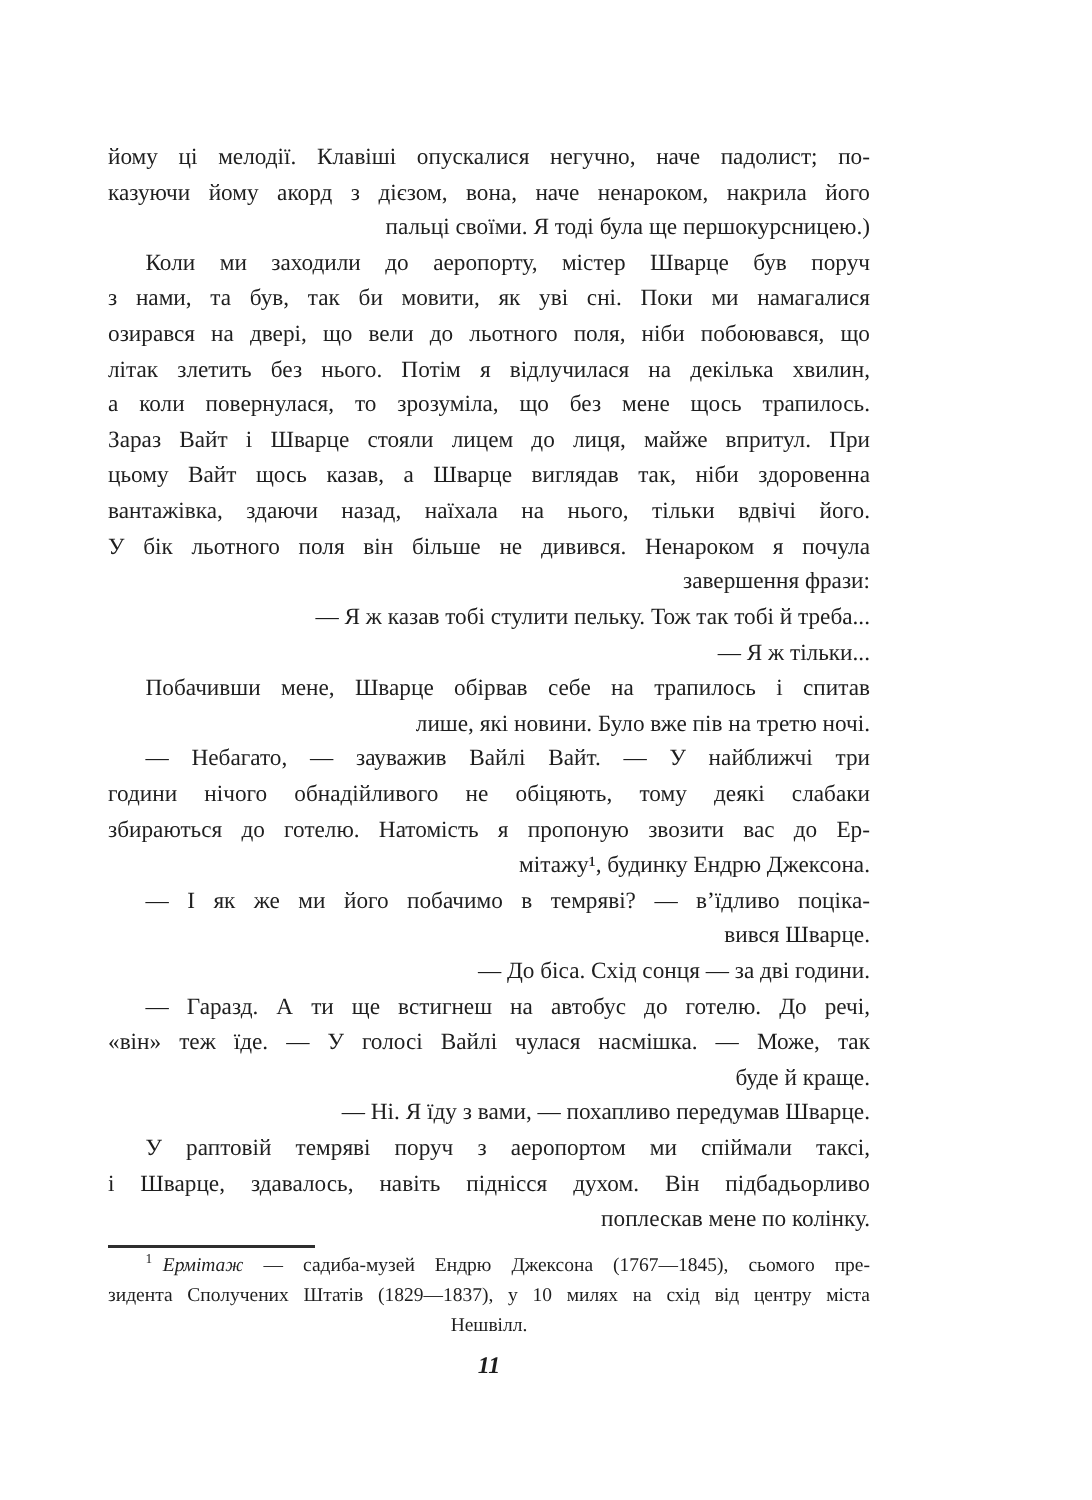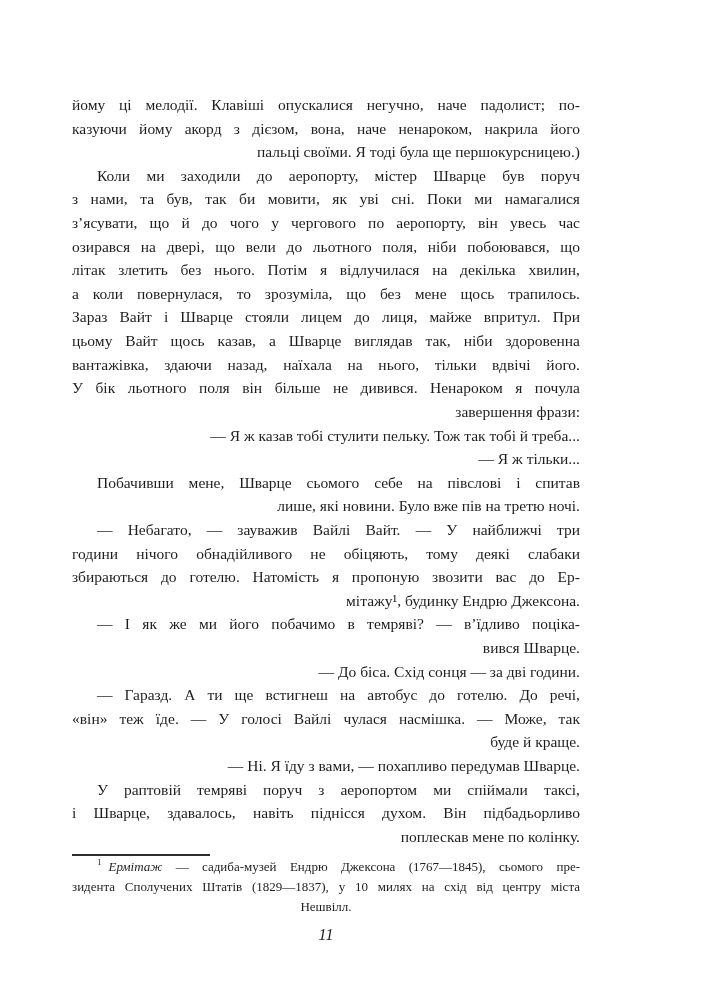--- a/index.html
+++ b/index.html
@@ -64,46 +64,46 @@
     line-height: 0;
     margin-right: 7px;
   }
   .page-number {
     margin-top: 8px;
     width: 508px;
     text-align: center;
     font-style: italic;
     font-size: 16px;
     line-height: 20px;
+    font-weight: bold;
   }
 </style>
 </head>
 <body>
 
 <div class="page">
   <div class="text-column">
 
     <div>
         <div class="line jl">йому ці мелодії. Клавіші опускалися негучно, наче падолист; по-</div>
         <div class="line jl">казуючи йому акорд з дієзом, вона, наче ненароком, накрила його</div>
         <div class="line">пальці своїми. Я тоді була ще першокурсницею.)</div>
         <div class="line ind jl">Коли ми заходили до аеропорту, містер Шварце був поруч</div>
         <div class="line jl">з нами, та був, так би мовити, як уві сні. Поки ми намагалися</div>
-        <div class="line jl">з’ясувати, що й до чого у чергового по аеропорту, він увесь час</div>
         <div class="line jl">озирався на двері, що вели до льотного поля, ніби побоювався, що</div>
         <div class="line jl">літак злетить без нього. Потім я відлучилася на декілька хвилин,</div>
         <div class="line jl">а коли повернулася, то зрозуміла, що без мене щось трапилось.</div>
         <div class="line jl">Зараз Вайт і Шварце стояли лицем до лиця, майже впритул. При</div>
         <div class="line jl">цьому Вайт щось казав, а Шварце виглядав так, ніби здоровенна</div>
         <div class="line jl">вантажівка, здаючи назад, наїхала на нього, тільки вдвічі його.</div>
         <div class="line jl">У бік льотного поля він більше не дивився. Ненароком я почула</div>
         <div class="line">завершення фрази:</div>
         <div class="line ind">— Я ж казав тобі стулити пельку. Тож так тобі й треба...</div>
         <div class="line ind">— Я ж тільки...</div>
-        <div class="line ind jl">Побачивши мене, Шварце сьомого себе на півслові і спитав</div>
+        <div class="line ind jl">Побачивши мене, Шварце обірвав себе на трапилось і спитав</div>
         <div class="line">лише, які новини. Було вже пів на третю ночі.</div>
         <div class="line ind jl">— Небагато, — зауважив Вайлі Вайт. — У найближчі три</div>
         <div class="line jl">години нічого обнадійливого не обіцяють, тому деякі слабаки</div>
         <div class="line jl">збираються до готелю. Натомість я пропоную звозити вас до Ер-</div>
         <div class="line">мітажу¹, будинку Ендрю Джексона.</div>
         <div class="line ind jl">— І як же ми його побачимо в темряві? — в’їдливо поціка-</div>
         <div class="line">вився Шварце.</div>
         <div class="line ind">— До біса. Схід сонця — за дві години.</div>
         <div class="line ind jl">— Гаразд. А ти ще встигнеш на автобус до готелю. До речі,</div>
         <div class="line jl">«він» теж їде. — У голосі Вайлі чулася насмішка. — Може, так</div>

